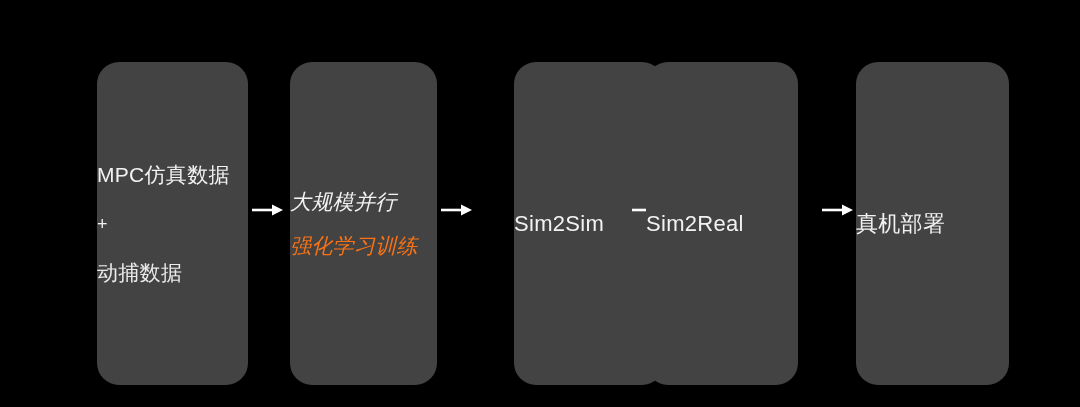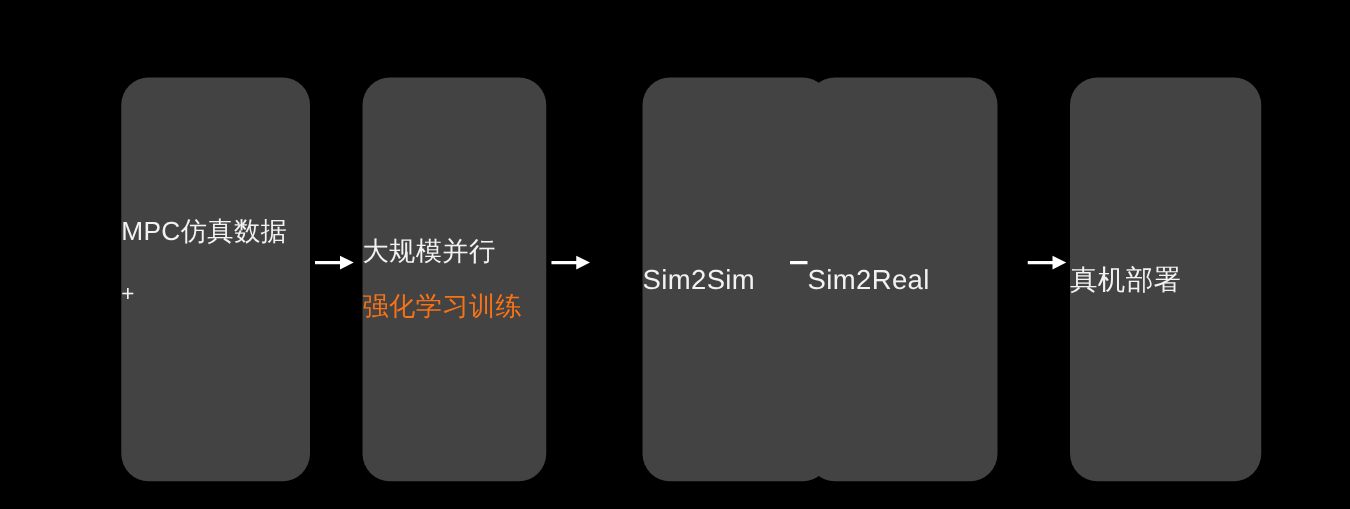--- a/index.html
+++ b/index.html
@@ -29,21 +29,21 @@
     border-radius: 22px;
     display: flex;
     flex-direction: column;
     align-items: center;
     justify-content: center;
     box-sizing: border-box;
   }
 
   
   .box-1 { left: 97px;  width: 151px; }
-  .box-2 { left: 290px; width: 147px; }
+  .box-2 { left: 290px; width: 147px; font-style: italic; }
   .box-3 { left: 478px; width: 150px; margin-left: 36px; }
   .box-4 { left: 646px; width: 152px; }
   .box-5 { left: 856px; width: 153px; }
 
   .stage-lines {
     position: relative;
     width: 100%;
     display: flex;
     flex-direction: column;
     align-items: flex-start;
@@ -88,20 +88,21 @@
 </style>
 </head>
 <body>
 
 <div id="pipeline-canvas">
 
   <div class="stage-box box-1">
     <div class="stage-lines">
       <div class="stage-line l-0">MPC仿真数据</div>
       <div class="stage-line l-1">+</div>
+      <div class="stage-line l-2">动捕数据</div>
     </div>
   </div>
 
   <div class="flow-arrow arrow-1">
     <svg width="32" height="16" viewBox="0 0 32 16" xmlns="http://www.w3.org/2000/svg">
       <line x1="0" y1="8" x2="23" y2="8" stroke="#ffffff" stroke-width="2.6"></line>
       <polygon points="20,2.5 31,8 20,13.5" fill="#ffffff"></polygon>
     </svg>
   </div>
 

